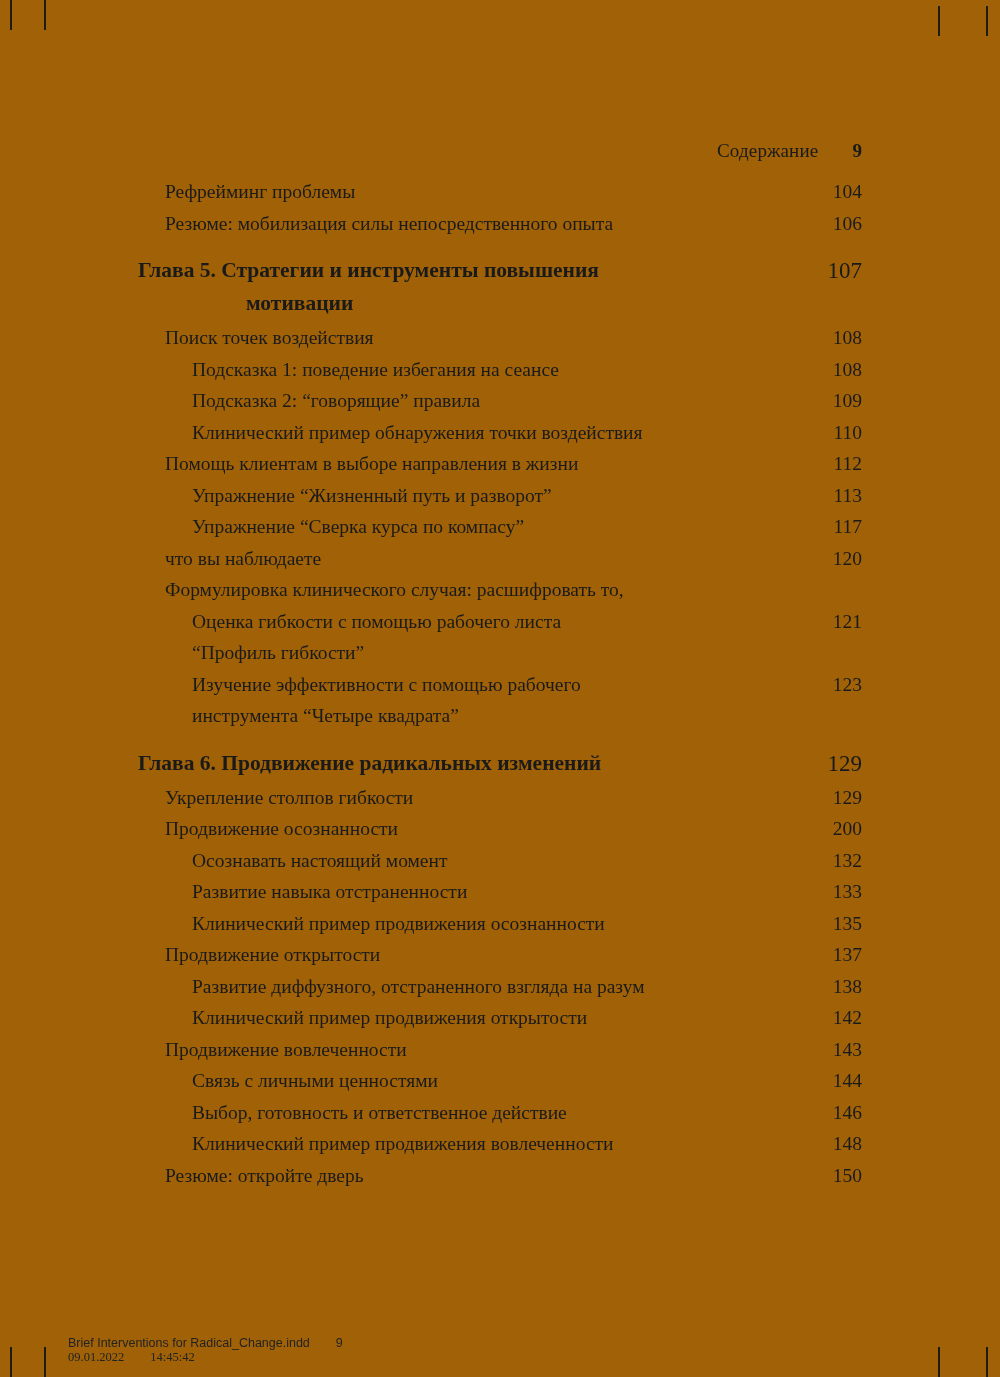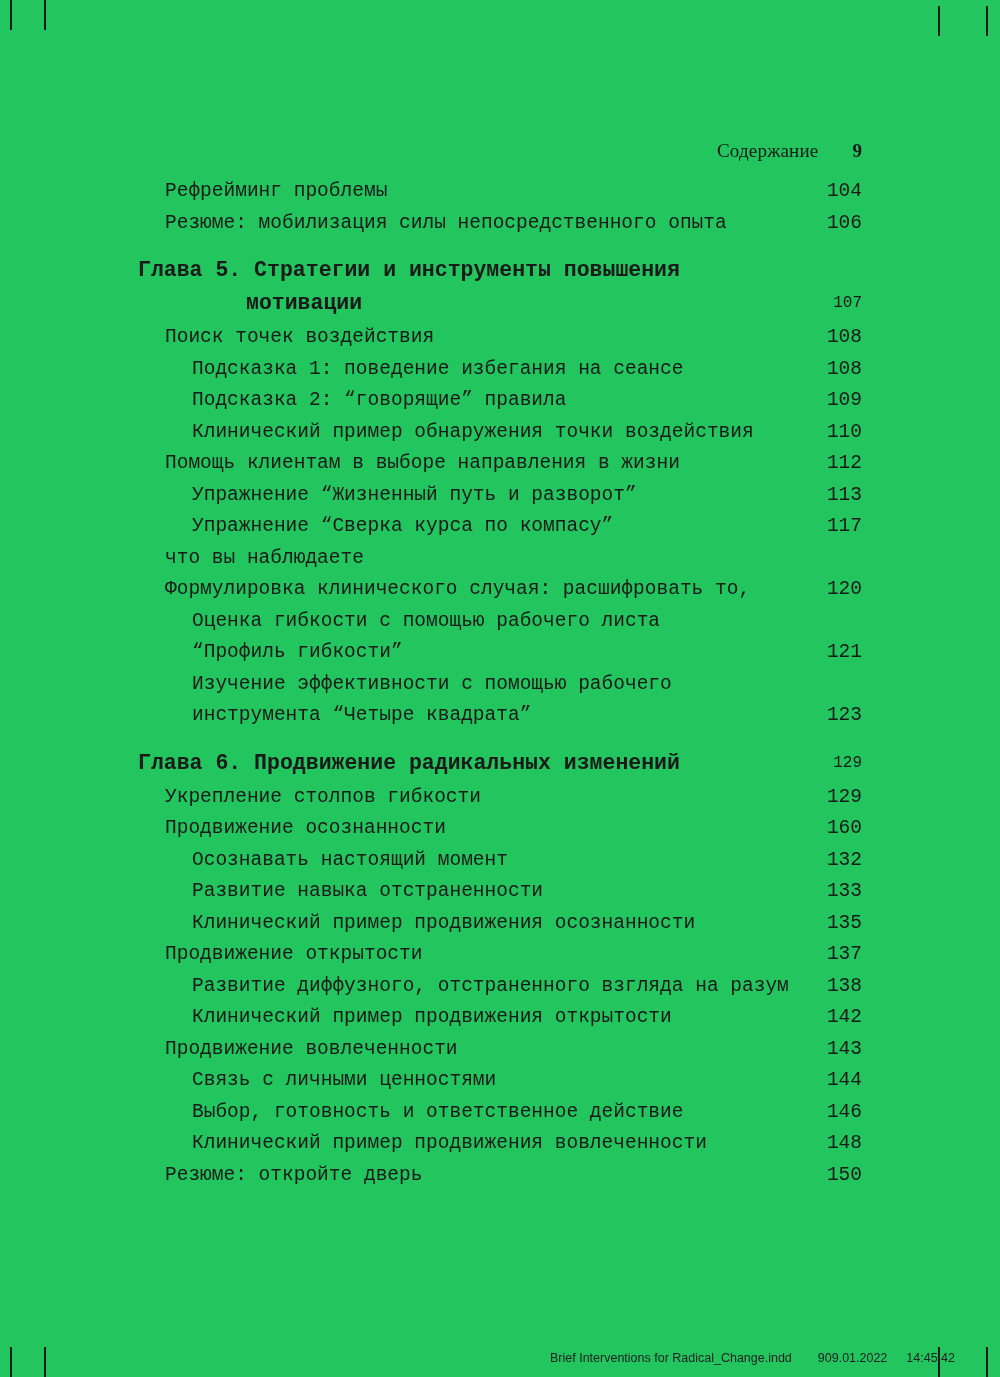--- a/index.html
+++ b/index.html
@@ -1,20 +1,20 @@
 <!DOCTYPE html>
 <html><head>
 <meta charset="utf-8">
 <style>
   html,body { margin:0; padding:0; background:#ffffff; }
   .page {
     position:relative;
     width:1000px;
     height:1377px;
-    background:#22c55e;
+    background:#a16207;
     font-family:"Liberation Serif","DejaVu Serif",serif;
     color:#1a1a1a;
     overflow:hidden;
   }
   
   .crop {
     position:absolute;
     width:2px;
     height:30px;
     background:#1c1c1c;
@@ -40,57 +40,57 @@
   .running-head .head-title { letter-spacing:0.2px; }
   .running-head .head-page  { font-weight:700; }
 
   .toc {
     position:absolute;
     top:176px; left:138px; right:138px;
     font-size:19.5px;
   }
   .row {
     display:flex;
-    align-items:flex-end;
+    align-items:flex-start;
     line-height:31.5px;
-    font-family:Liberation Mono, monospace;
   }
   .row .text { flex:1; }
   .row .page-num {
     margin-left:14px;
     min-width:48px;
     text-align:right;
     white-space:nowrap;
   }
   .row.l1 .text { padding-left:27px; }
   .row.l2 .text { padding-left:54px; }
   .row.chapter {
     font-weight:700;
     font-size:21.5px;
     line-height:33px;
     margin-top:15px;
     margin-bottom:2px;
   }
   .row.chapter .page-num {
     font-weight:400;
-    font-size:16px;
+    font-size:23px;
   }
   .line.ch-indent { padding-left:108px; }
 
   .footer {
     position:absolute;
-    bottom:12px; left:68px; right:45px;
+    bottom:12px; left:68px; right:55px;
     display:flex;
-    justify-content:flex-end;
+    justify-content:space-between;
     font-family:"Liberation Sans","DejaVu Sans",sans-serif;
     font-size:12.5px;
     color:#222222;
+    flex-direction:column;
   }
   .footer .fgroup { display:flex; gap:26px; }
-  .footer .fgroup2 { display:flex; gap:19px; }
+  .footer .fgroup2 { display:flex; gap:26px;font-family:Liberation Serif, serif; }
 </style>
 </head>
 <body>
 
 <div class="page">
 
   <div class="crop tl1"></div>
   <div class="crop tl2"></div>
   <div class="crop tr1"></div>
   <div class="crop tr2"></div>
@@ -196,21 +196,21 @@
       <div class="row l1">
     <div class="text">
           <div class="line">Укрепление столпов гибкости</div>
         </div>
     <div class="page-num">129</div>
   </div>
       <div class="row l1">
     <div class="text">
           <div class="line">Продвижение осознанности</div>
         </div>
-    <div class="page-num">160</div>
+    <div class="page-num">200</div>
   </div>
       <div class="row l2">
     <div class="text">
           <div class="line">Осознавать настоящий момент</div>
         </div>
     <div class="page-num">132</div>
   </div>
       <div class="row l2">
     <div class="text">
           <div class="line">Развитие навыка отстраненности</div>

